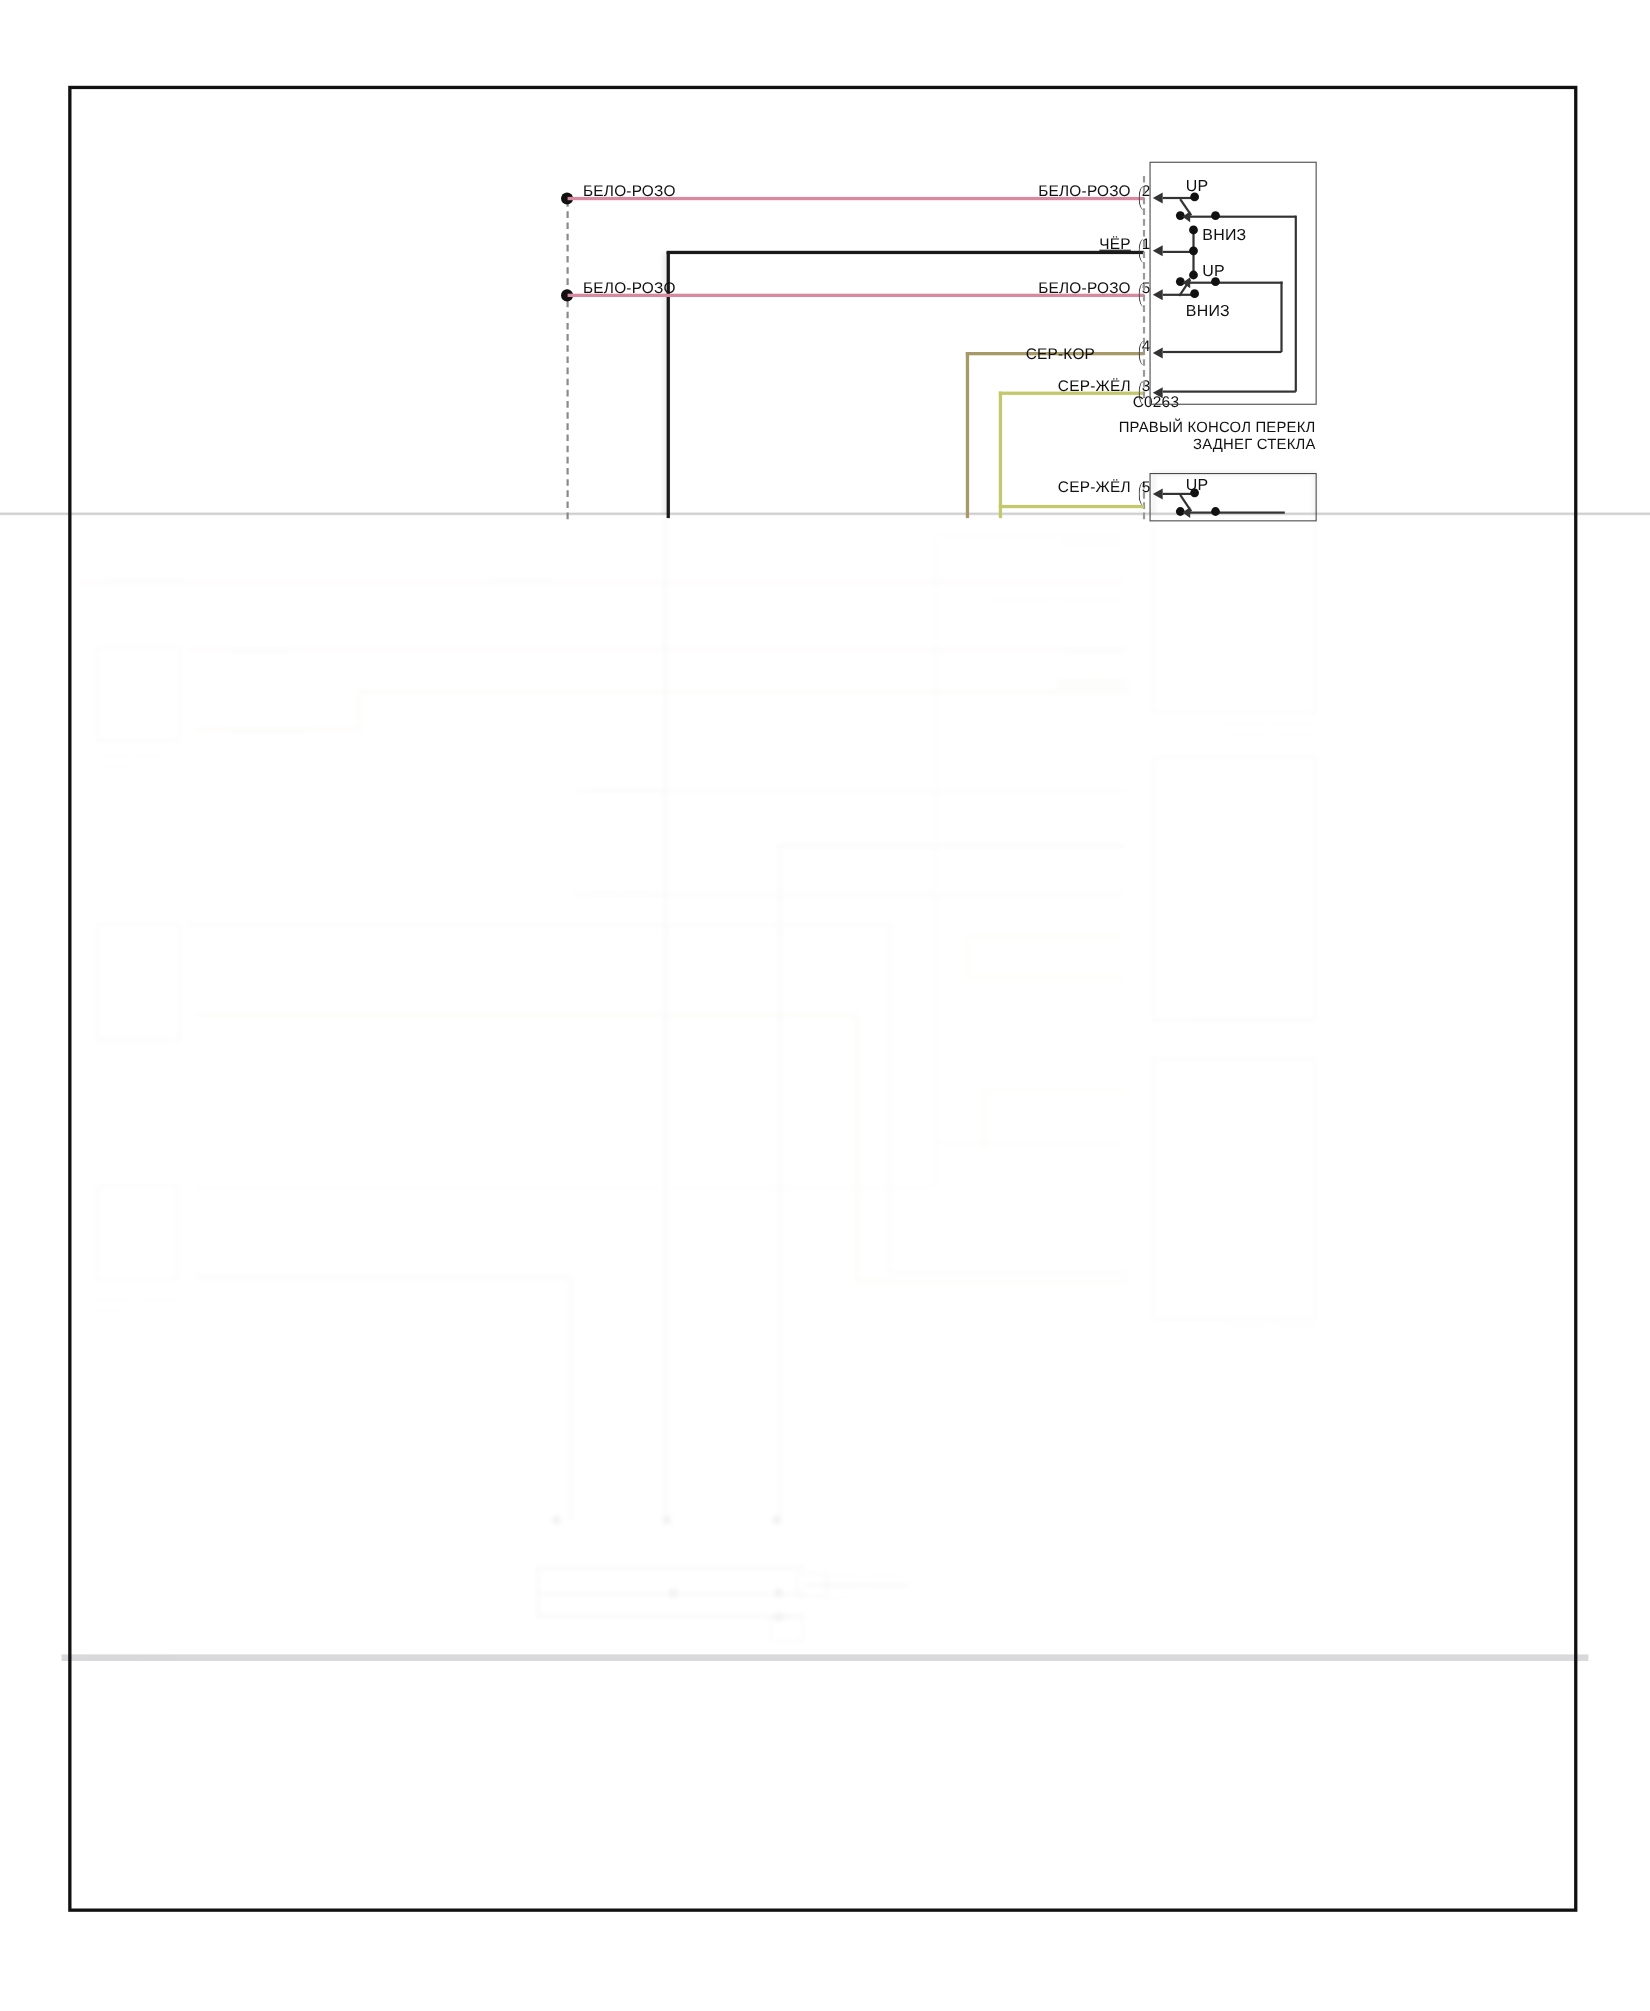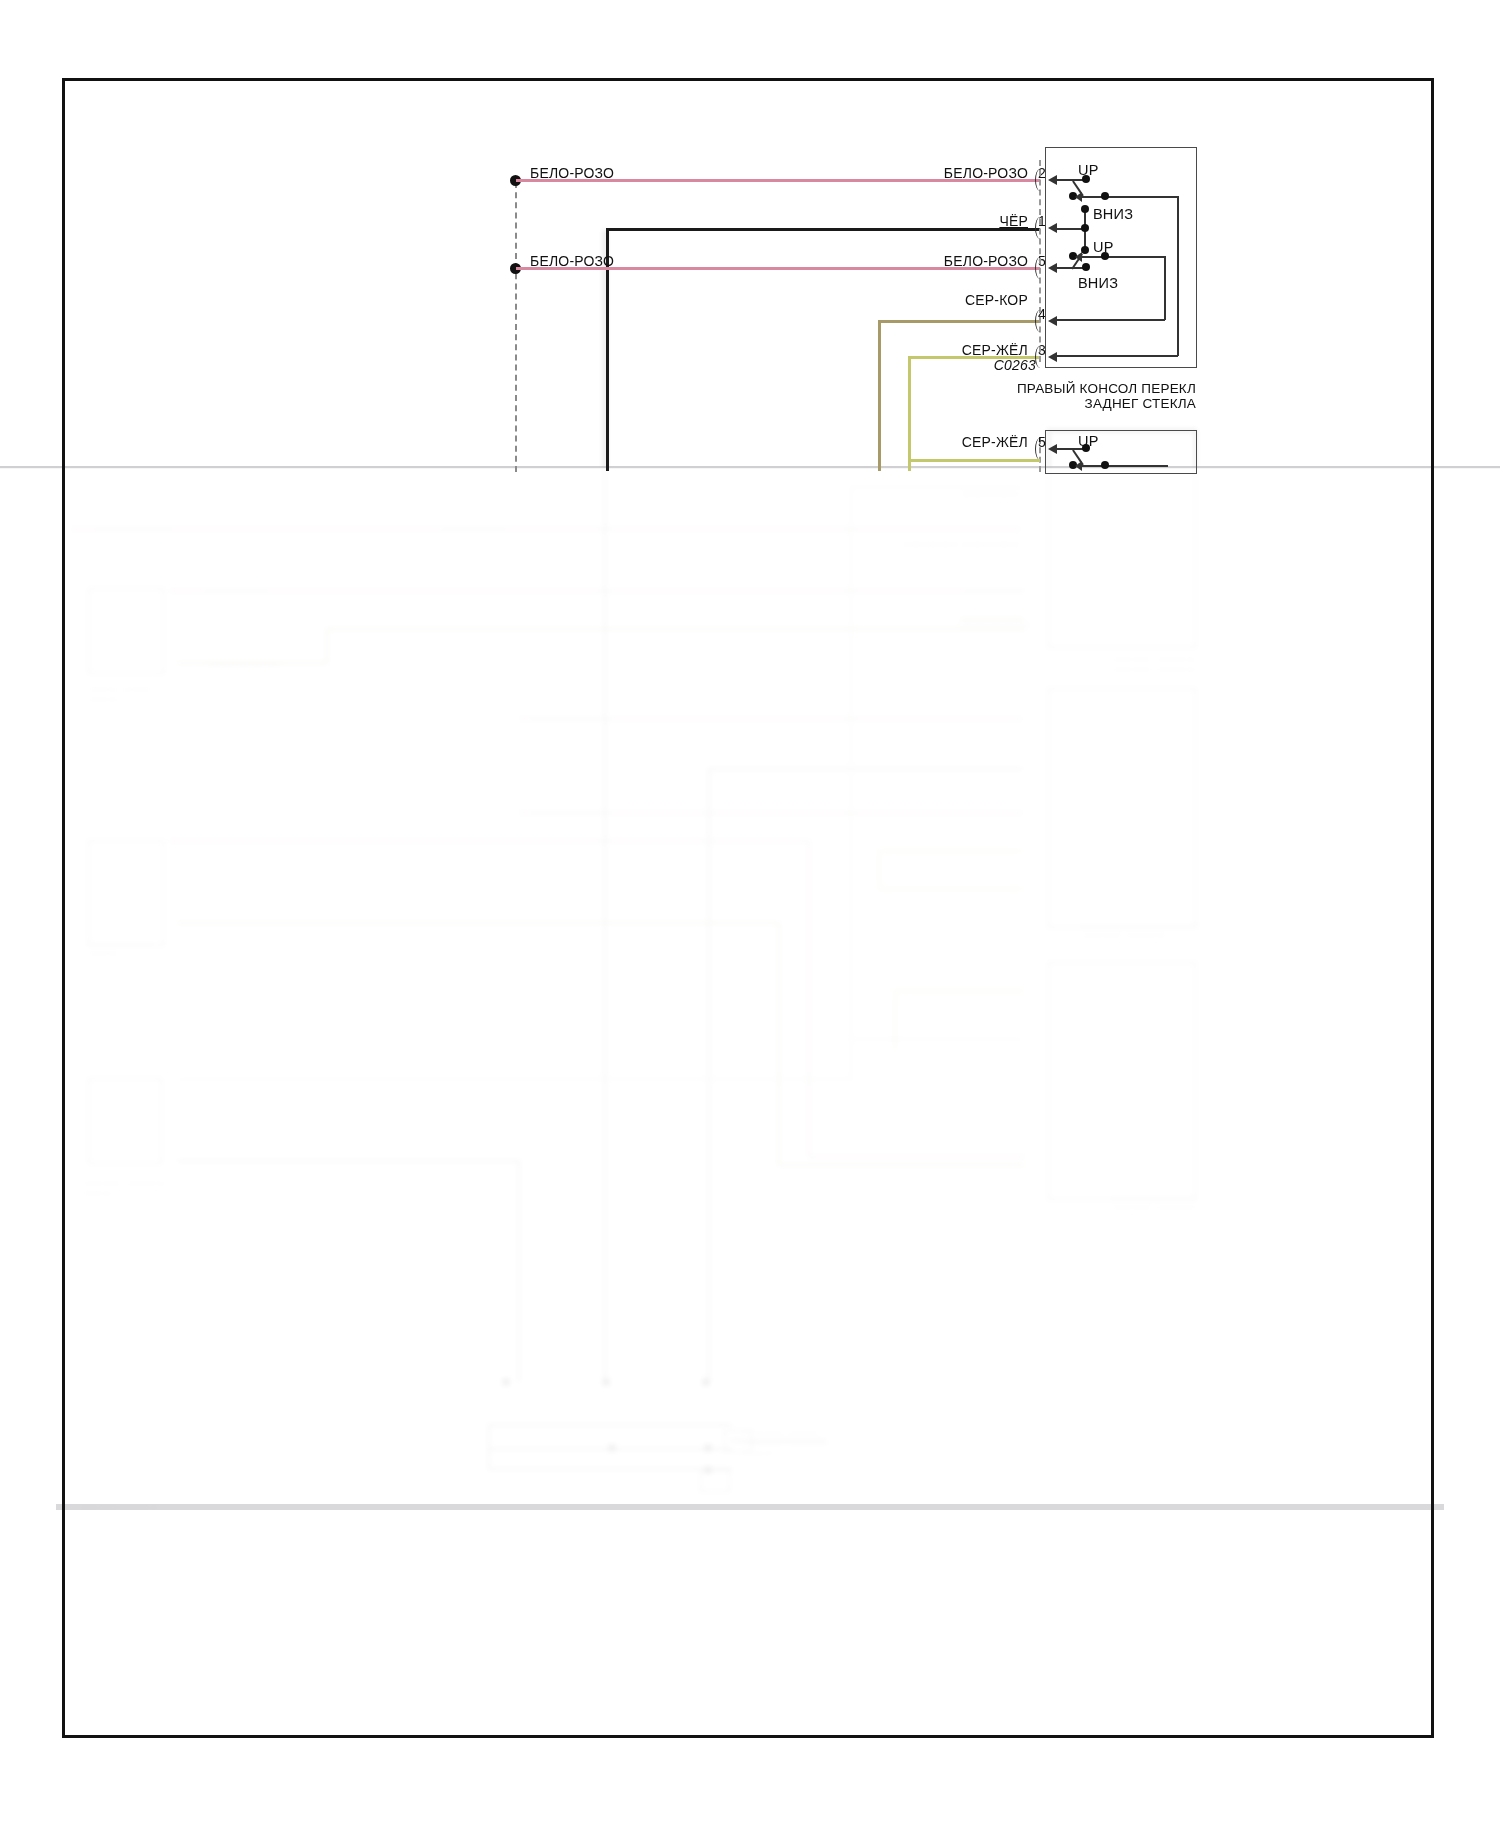--- a/index.html
+++ b/index.html
@@ -269,29 +269,29 @@
   <div class="lbl r" style="left:900px; top:214px; width:128px;text-decoration:underline;">ЧЁР</div>
   <div class="lbl pin" style="left:1024px; top:214px;">1</div>
 
   <div class="wire h thick w-pink" style="left:516px; top:267px; width:524px;"></div>
   <div class="lbl" style="left:530px; top:254px;">БЕЛО-РОЗО</div>
   <div class="lbl r" style="left:860px; top:254px; width:168px;">БЕЛО-РОЗО</div>
   <div class="lbl pin" style="left:1024px; top:254px;">5</div>
 
   <div class="wire h thick w-tan" style="left:878px; top:320px; width:162px;"></div>
   <div class="wire v thick w-tan" style="left:878px; top:320px; height:151px;"></div>
-  <div class="lbl r" style="left:900px; top:293px; width:128px;">СЕР-КОР</div>
+  <div class="lbl r" style="left:900px; top:314px; width:128px;text-align:center;">СЕР-КОР</div>
   <div class="lbl pin" style="left:1024px; top:307px;">4</div>
 
   <div class="wire h thick w-olive" style="left:908px; top:356px; width:132px;"></div>
   <div class="wire v thick w-olive" style="left:908px; top:356px; height:115px;"></div>
   <div class="lbl r" style="left:900px; top:343px; width:128px;">СЕР-ЖЁЛ</div>
   <div class="lbl pin" style="left:1024px; top:343px;">3</div>
 
-  <div class="lbl r" style="left:948px; top:358px; width:88px;font-style:italic;">C0263</div>
+  <div class="lbl r" style="left:984px; top:358px; width:88px;">C0263</div>
 
   <div class="conn-box" style="left:1045px; top:147px; width:152px; height:221px;"></div>
 
   <div style="position:absolute; left:1039px; top:160px; height:202px; border-left:2px dashed #9a9a9a;"></div>
 
   <div class="pin-brace" style="left:1035px; top:169px;"></div>
   <div class="pin-arrow" style="left:1048px; top:175px;"></div>
   <div class="pin-brace" style="left:1035px; top:217px;"></div>
   <div class="pin-arrow" style="left:1048px; top:223px;"></div>
   <div class="pin-brace" style="left:1035px; top:257px;"></div>

